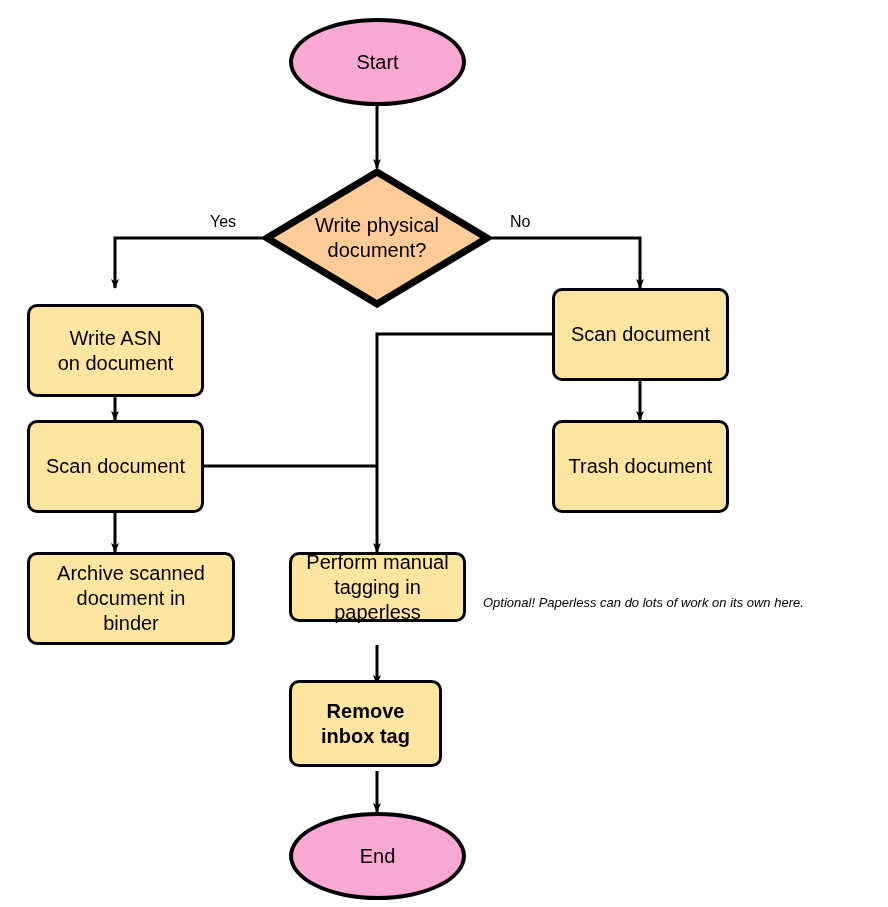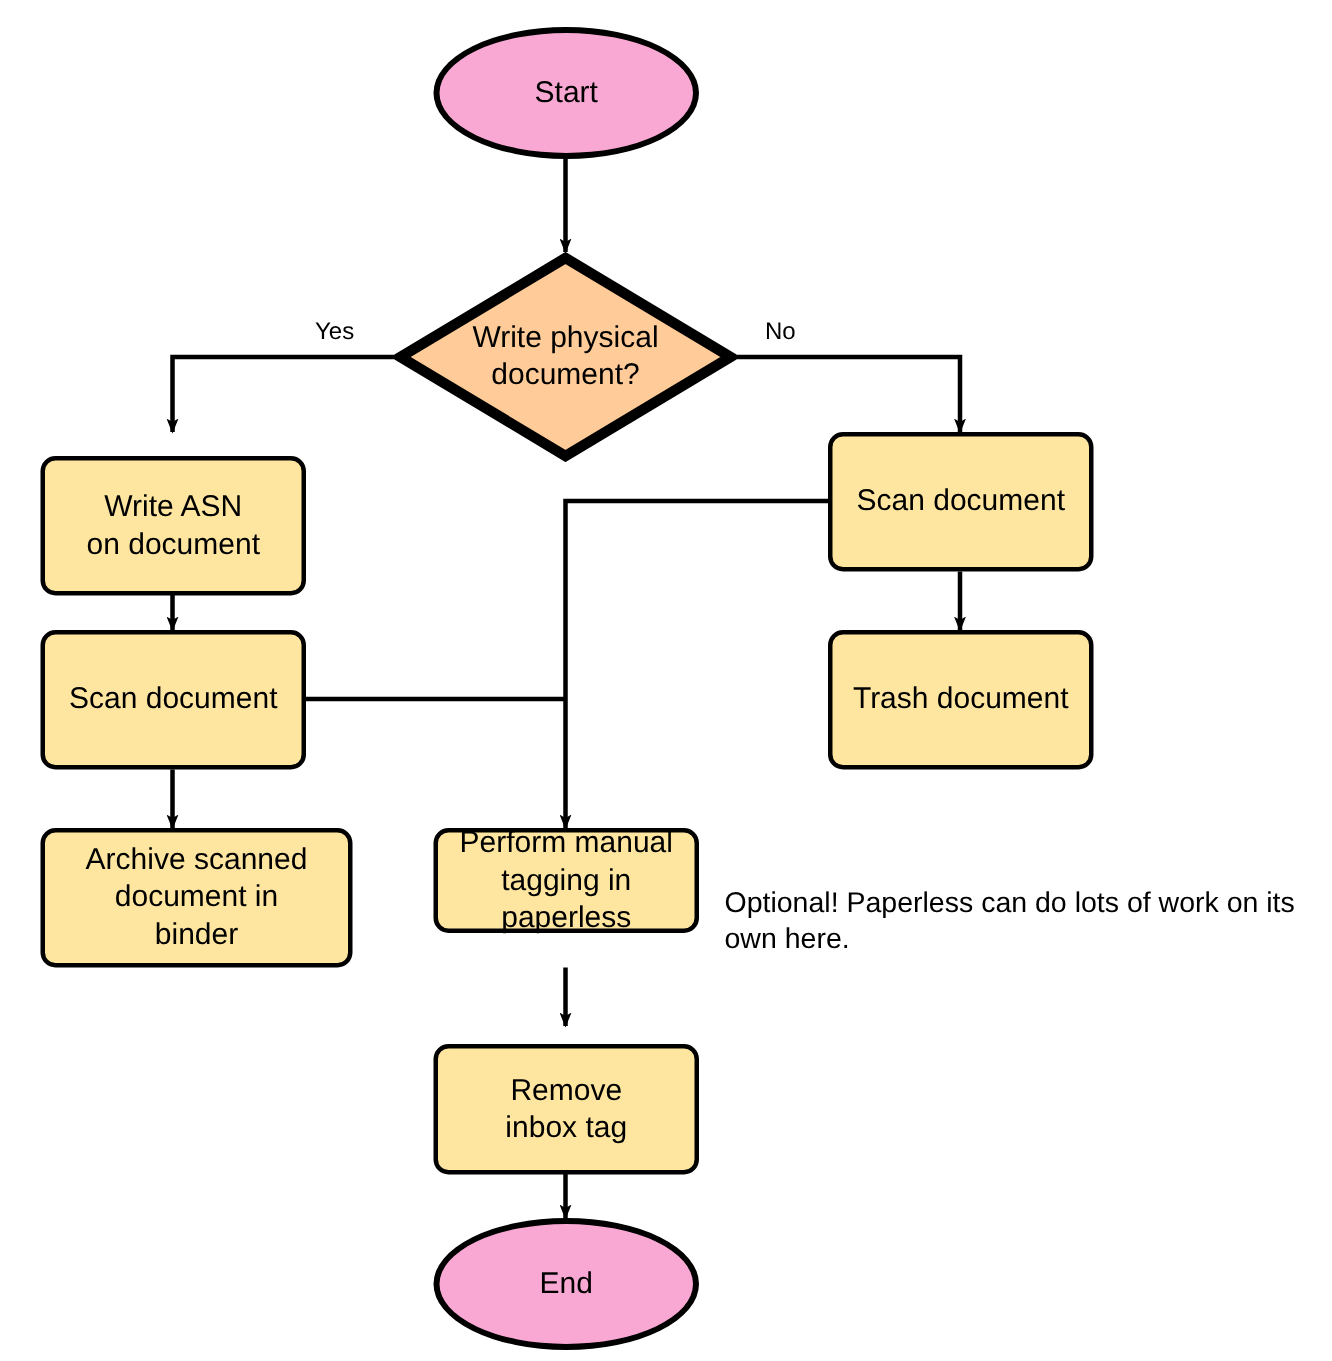--- a/index.html
+++ b/index.html
@@ -67,22 +67,23 @@
   .edge-label {
     position: absolute;
     font-size: 16px;
     line-height: 22px;
     color: #000000;
     z-index: 3;
     white-space: nowrap;
   }
   .note {
     position: absolute;
-    font-size: 19px;
+    font-size: 13px;
     line-height: 24px;
+    font-style: italic;
     color: #000000;
     text-align: left;
     z-index: 3;
   }
 </style>
 </head>
 <body>
 
 <div id="diagram-canvas">
 
@@ -151,21 +152,21 @@
   <div class="node node-process" style="left:552px; top:420px; width:177px; height:93px;">
     <span>Trash document</span>
   </div>
 
   <div class="node node-process" style="left:289px; top:552px; width:177px; height:70px;">
     <span>Perform manual
 tagging in
 paperless</span>
   </div>
 
-  <div class="node node-process" style="left:289px; top:696px; width:177px; height:87px;">
+  <div class="node node-process" style="left:289px; top:680px; width:153px; height:87px;font-weight:bold;">
     <span>Remove
 inbox tag</span>
   </div>
 
   <div class="node node-terminator" style="left:289px; top:812px; width:177px; height:88px;">
     <span>End</span>
   </div>
 
   <div class="note" style="left:483px; top:591px; width:400px;">Optional! Paperless can do lots of work on its own here.</div>
 

